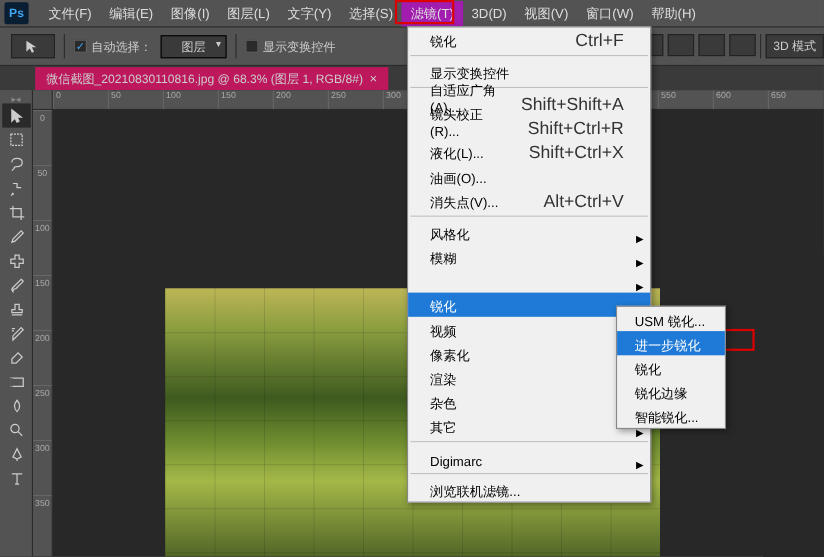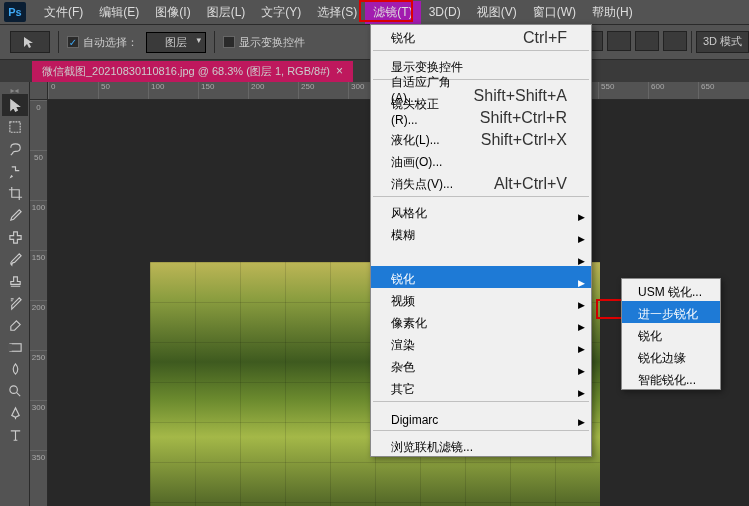--- a/index.html
+++ b/index.html
@@ -45,21 +45,21 @@
     
     .menu-dropdown { position: absolute; top: 24px; left: 370px; width: 222px; background: #f0f0f0; border: 1px solid #888; box-shadow: 2px 2px 6px rgba(0,0,0,0.4); font-size: 12px; z-index: 100; }
     .menu-row { height: 22px; display: flex; align-items: flex-end; padding: 0 24px 0 20px; cursor: default; position: relative; gap: 18px; }
     .menu-row .label { flex: 1; }
     .menu-row .shortcut { color: #333; font-size: 16px; }
     .menu-row .sub-arrow { position: absolute; right: 6px; font-size: 9px; }
     .menu-row.highlight { background: #1e7ad6; color: #fff; }
     .menu-sep { height: 1px; background: #c0c0c0; margin: 3px 2px; }
     .menu-red-box { position: absolute; border: 2px solid #d00; pointer-events: none; }
     
-    .submenu { position: absolute; top: 278px; left: 621px; width: 100px; background: #f0f0f0; border: 1px solid #888; box-shadow: 2px 2px 6px rgba(0,0,0,0.4); font-size: 12px; z-index: 101; }
+    .submenu { position: absolute; top: 278px; left: 560px; width: 100px; background: #f0f0f0; border: 1px solid #888; box-shadow: 2px 2px 6px rgba(0,0,0,0.4); font-size: 12px; z-index: 101; }
     .submenu .menu-row { padding: 0 12px 0 16px; }
   </style>
 </head>
 <body>
 
 <div class="menubar">
   <div class="ps-logo">Ps</div>
   <div class="menu-item">文件(F)</div>
   <div class="menu-item">编辑(E)</div>
   <div class="menu-item">图像(I)</div>

